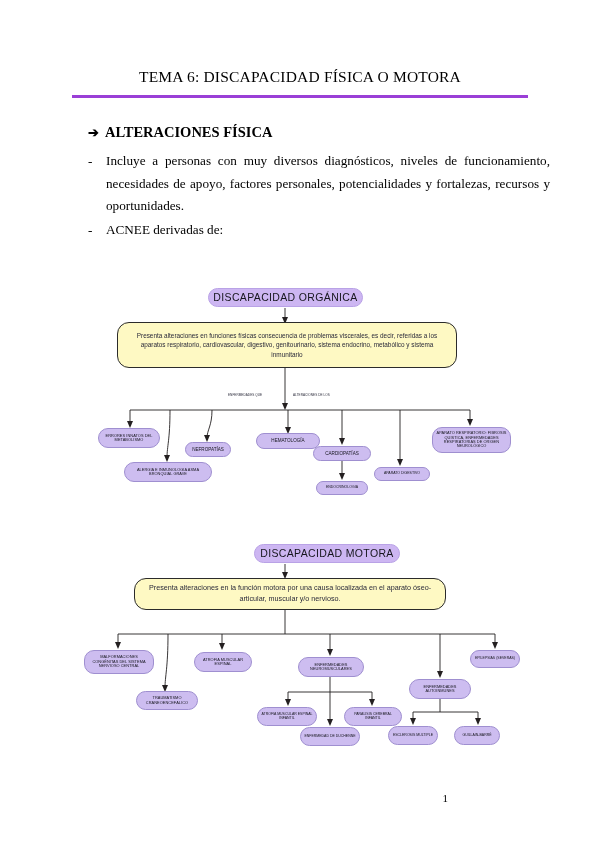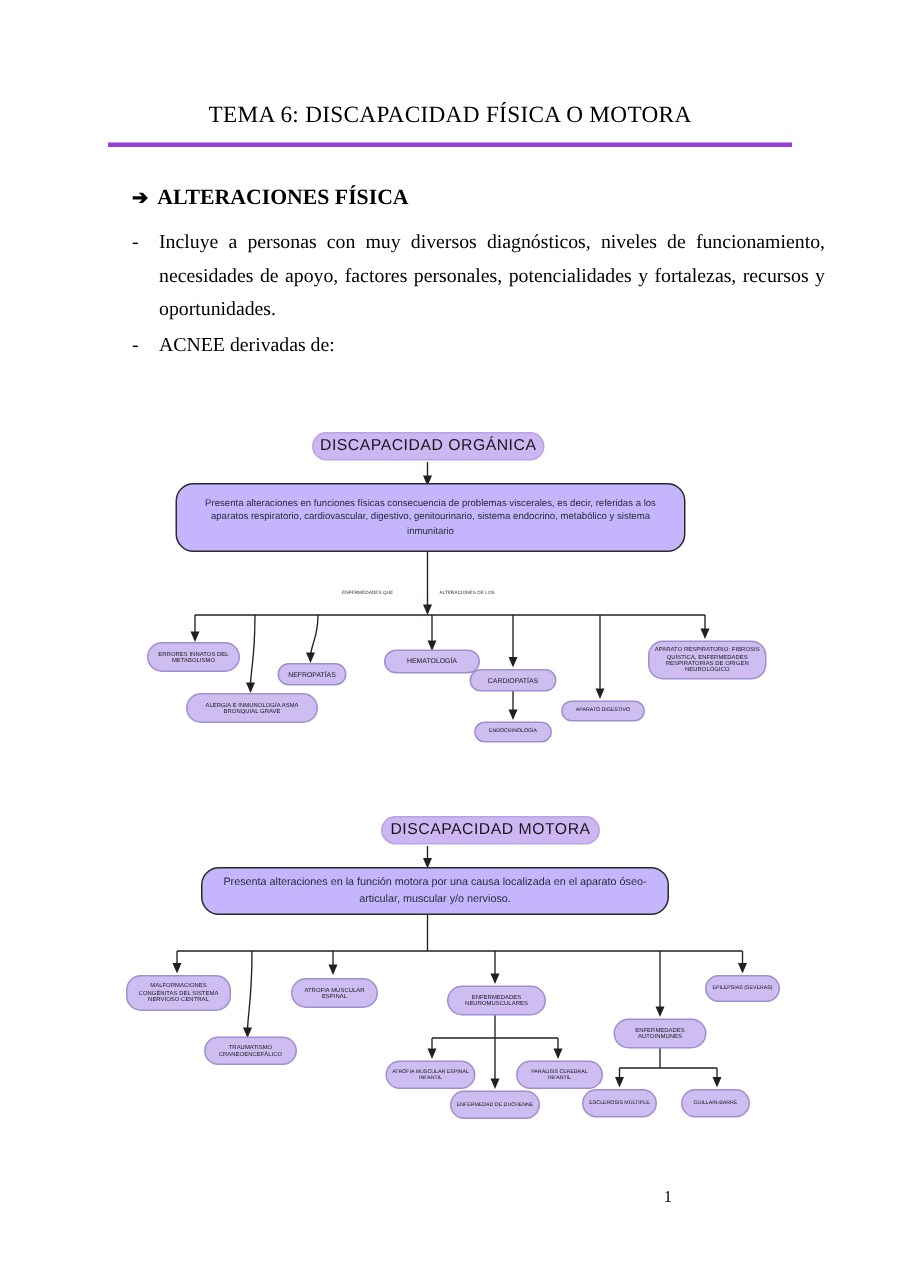--- a/index.html
+++ b/index.html
@@ -66,21 +66,21 @@
   .node.title-node{
     background:#cdb6f2;border:1px solid #b9a2e6;border-radius:13px;
     font-weight:normal;font-size:10.5px;letter-spacing:.35px;
   }
   .node.tiny{font-size:3.9px;letter-spacing:.05px;}
   .node.xtiny{font-size:3.5px;}
   .node.small{font-size:4.6px;}
 
   .descbox{
     position:absolute;
-    background:#c4b5fd;
+    background:#fef9c3;
     border:1px solid #2b2b2b;
     border-radius:12px;
     box-sizing:border-box;
     display:flex;align-items:center;justify-content:center;
     text-align:center;
     font-family:"Liberation Sans", sans-serif;
     color:#2a2a3a;
     padding:4px 10px;
     line-height:1.5;
   }

